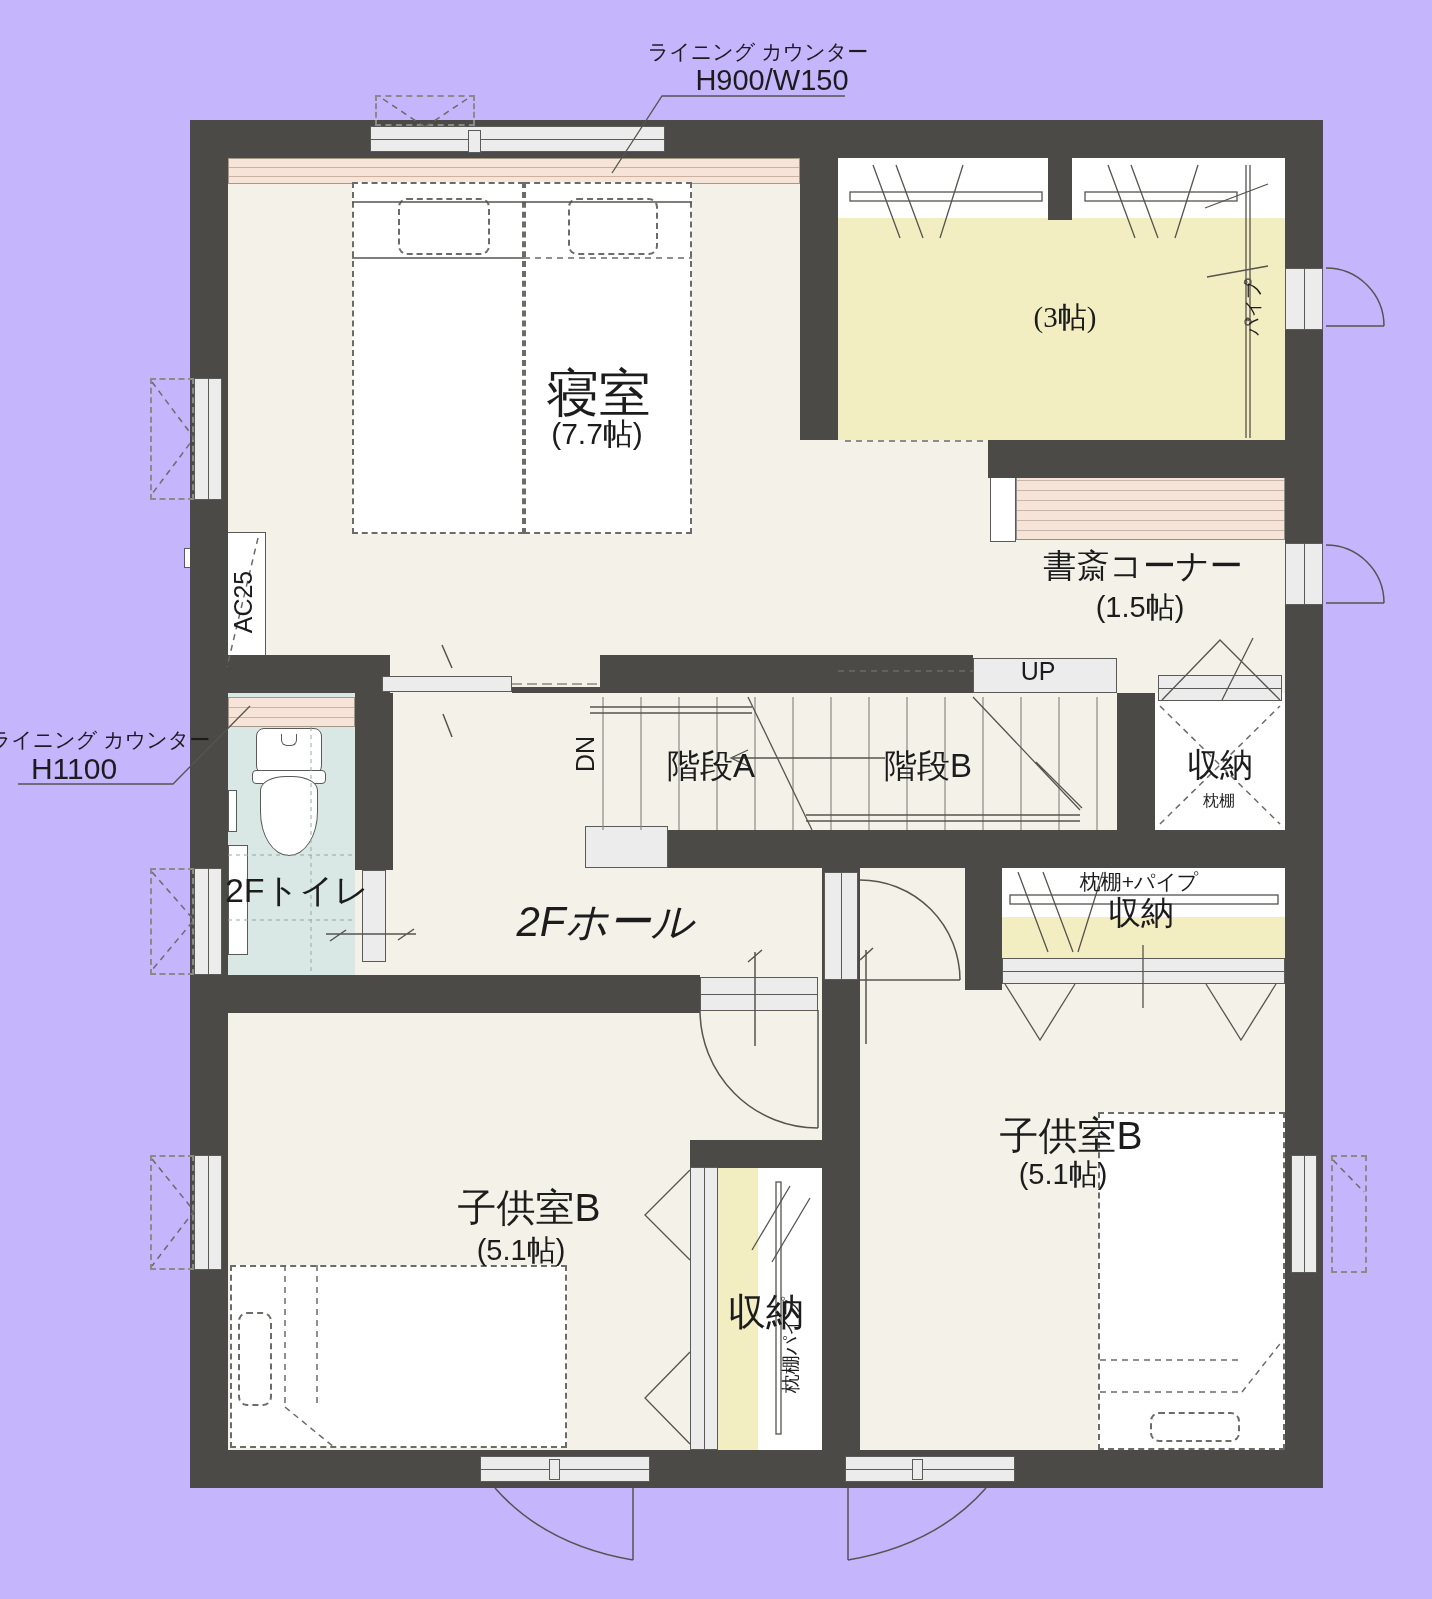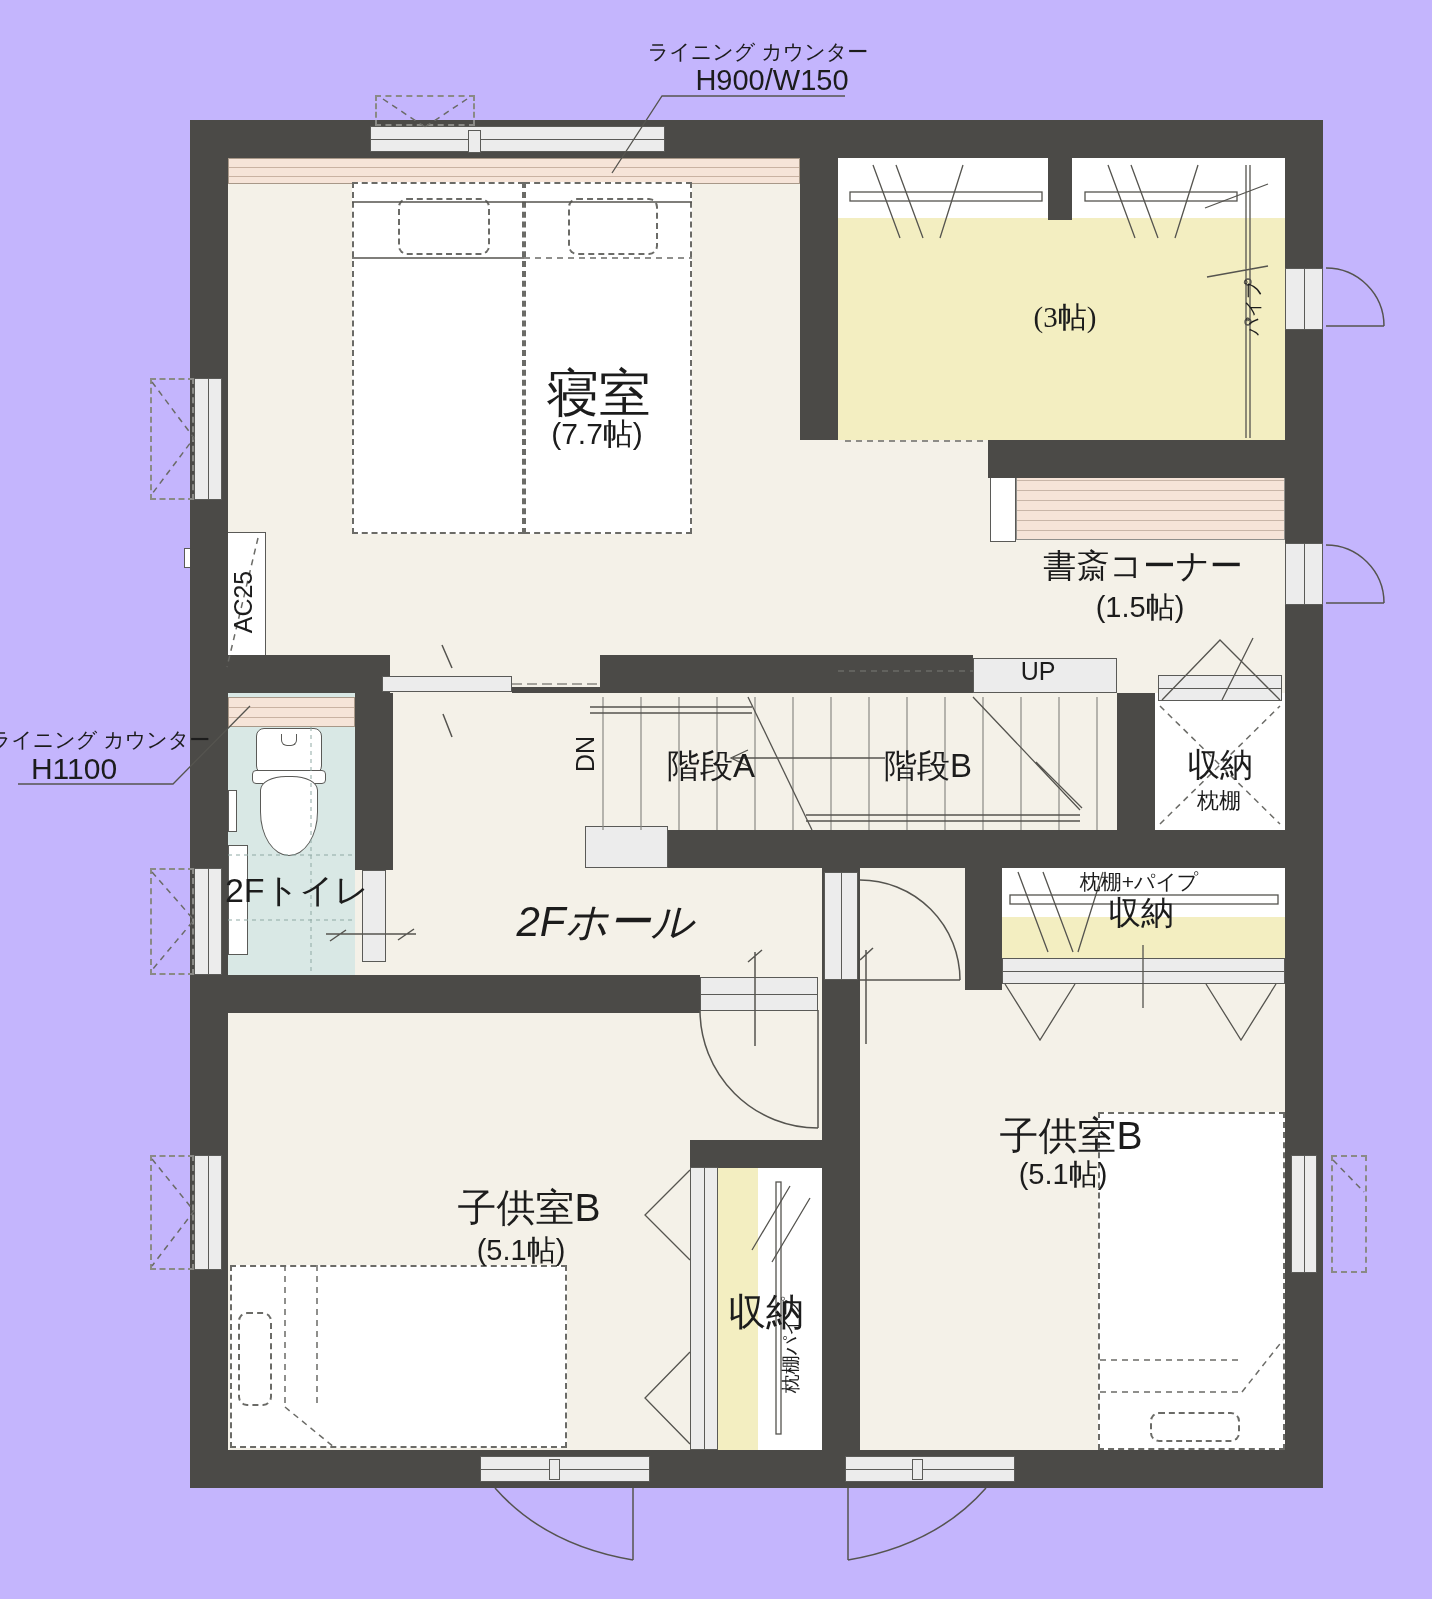--- a/index.html
+++ b/index.html
@@ -225,21 +225,21 @@
 
   <div class="lbl" style="left:1143px;top:566px;font-size:33px;">書斎コーナー</div>
   <div class="lbl" style="left:1140px;top:608px;font-size:29px;">(1.5帖)</div>
 
   <div class="lbl" style="left:711px;top:766px;font-size:33px;">階段A</div>
   <div class="lbl" style="left:928px;top:766px;font-size:33px;">階段B</div>
   <div class="lbl" style="left:1038px;top:671px;font-size:25px;">UP</div>
   <div class="lbl rot" style="left:585px;top:754px;font-size:25px;">DN</div>
 
   <div class="lbl" style="left:1220px;top:765px;font-size:33px;">収納</div>
-  <div class="lbl" style="left:1219px;top:801px;font-size:22px;">枕棚</div>
+  <div class="lbl" style="left:1219px;top:801px;font-size:16px;">枕棚</div>
 
   <div class="lbl" style="left:100px;top:740px;font-size:21px;">ライニング カウンター</div>
   <div class="lbl" style="left:74px;top:769px;font-size:30px;">H1100</div>
 
   <div class="lbl rot" style="left:243px;top:602px;font-size:25px;">AC25</div>
 
   <div class="lbl" style="left:297px;top:891px;font-size:34px;">2Fトイレ</div>
   <div class="lbl" style="left:605px;top:922px;font-size:42px;font-style:italic;">2Fホール</div>
 
   <div class="lbl" style="left:1139px;top:882px;font-size:21px;">枕棚+パイプ</div>

